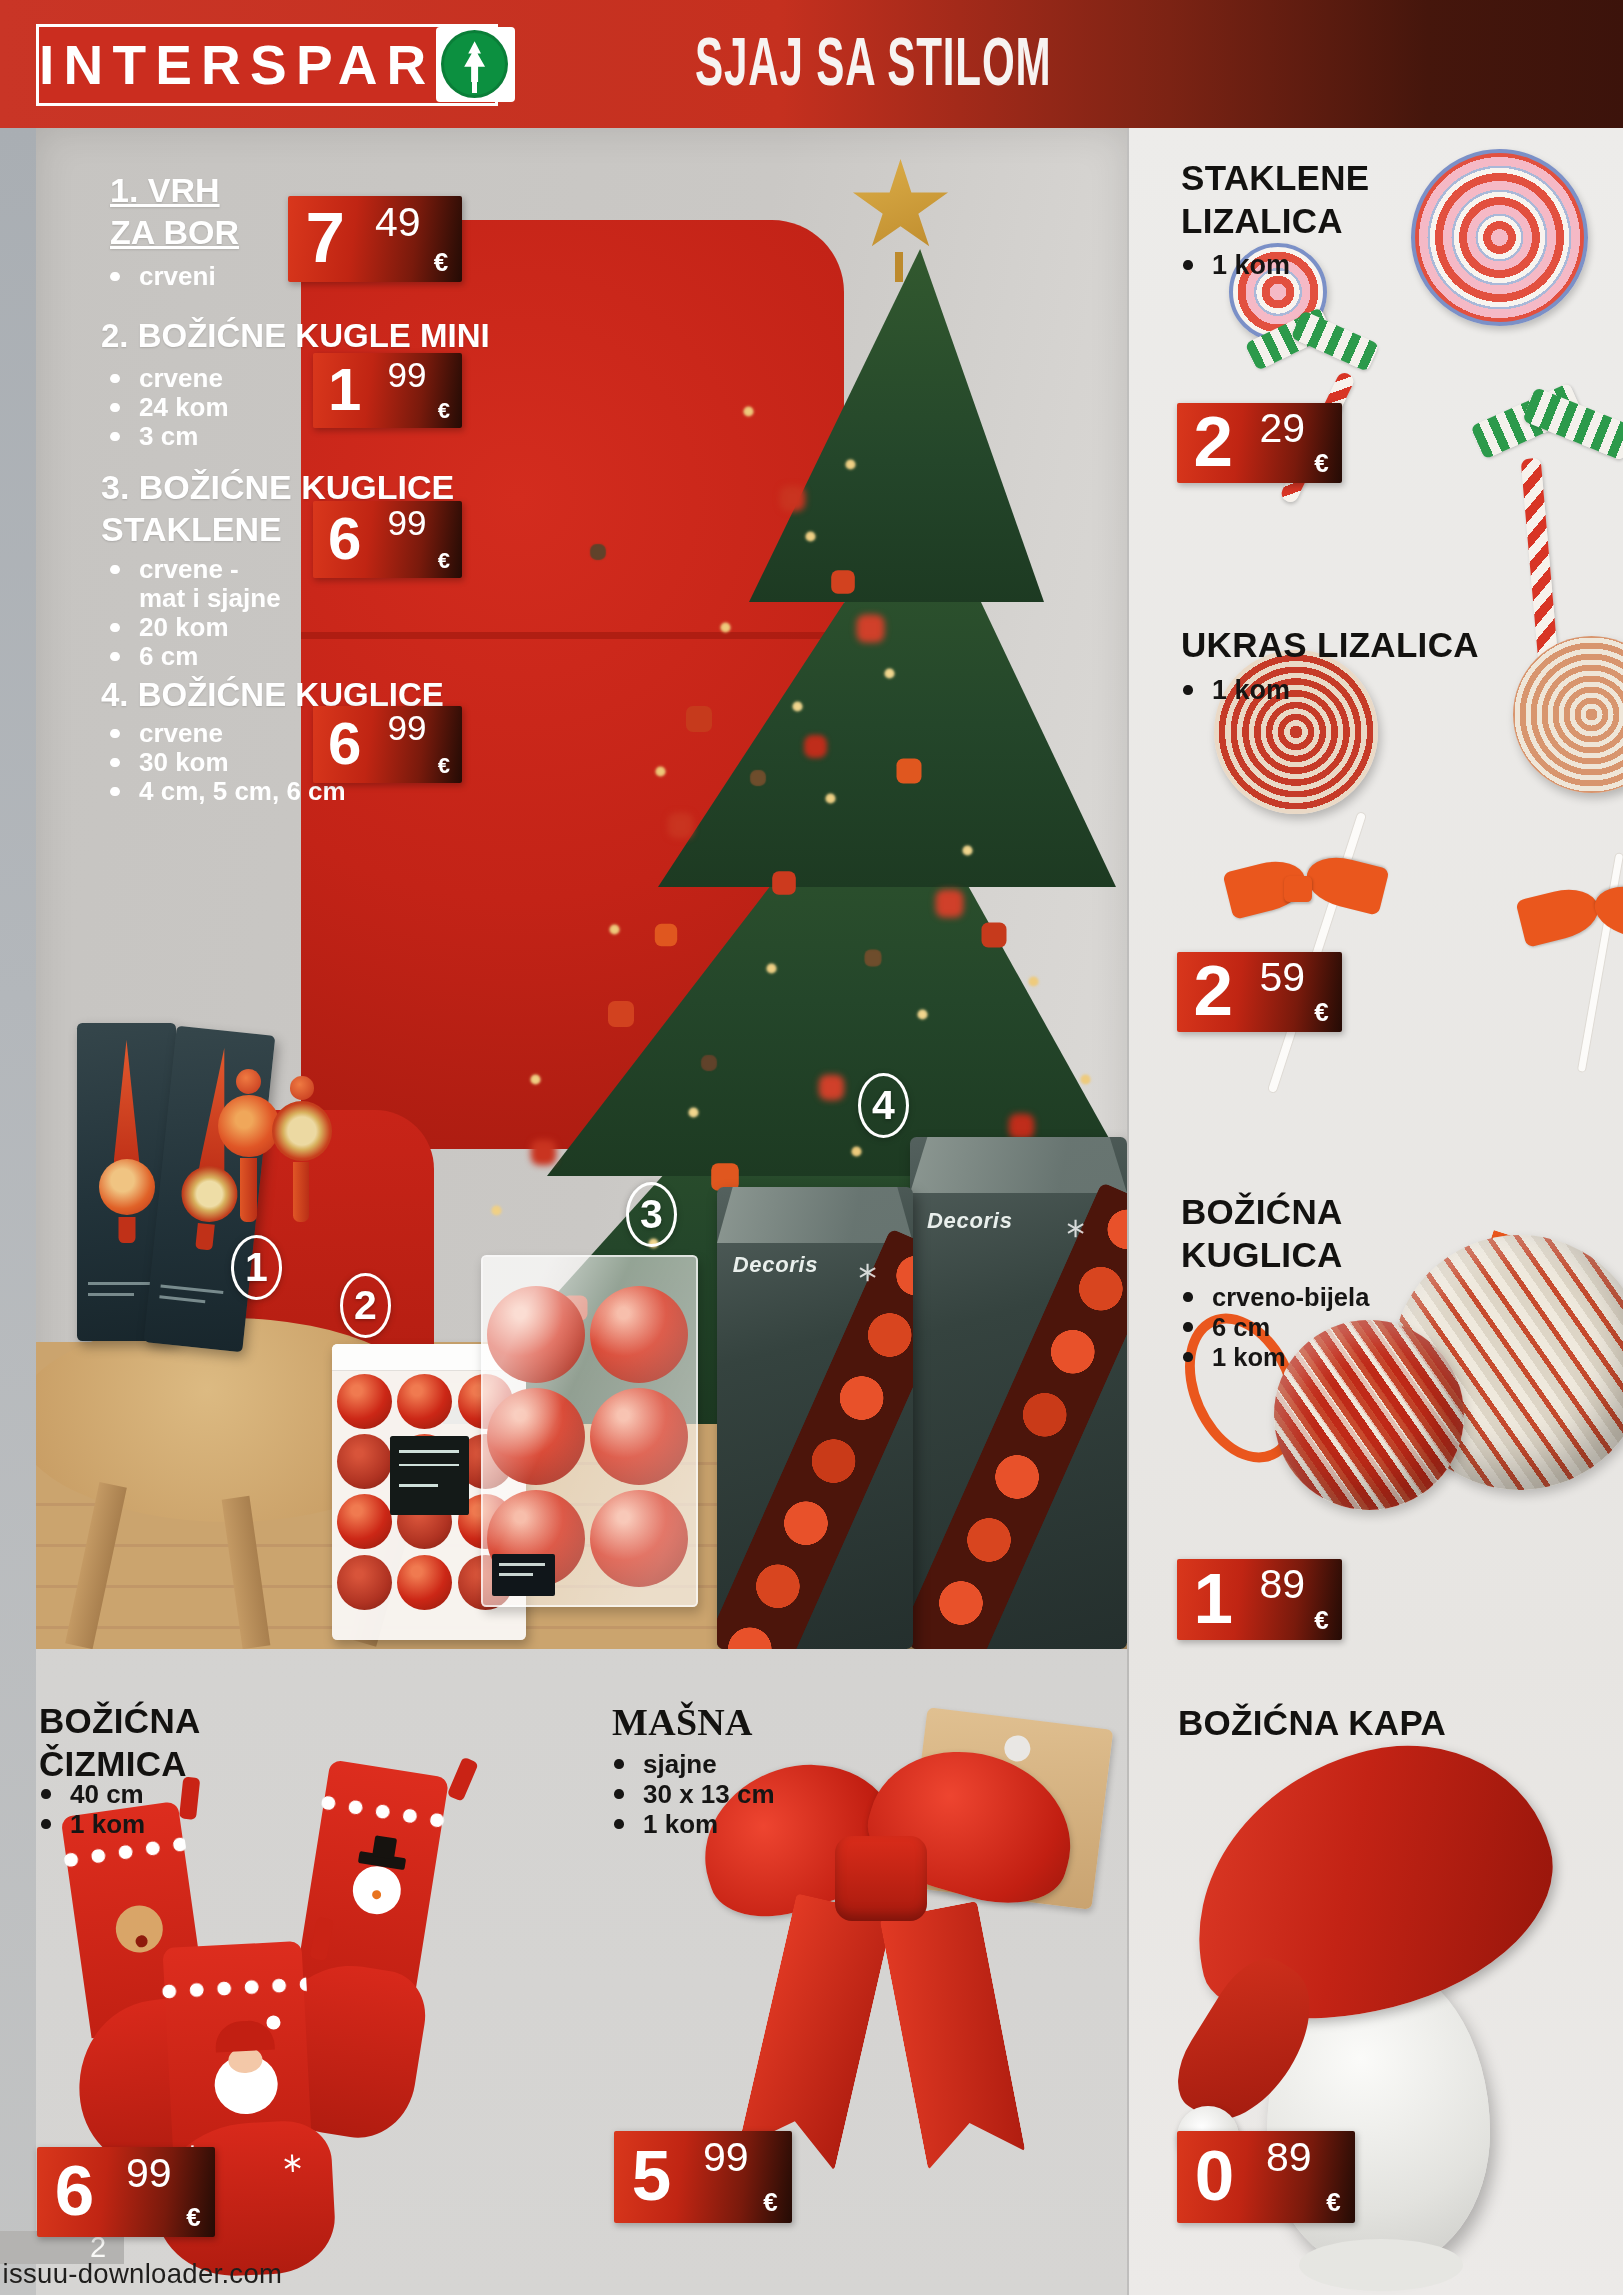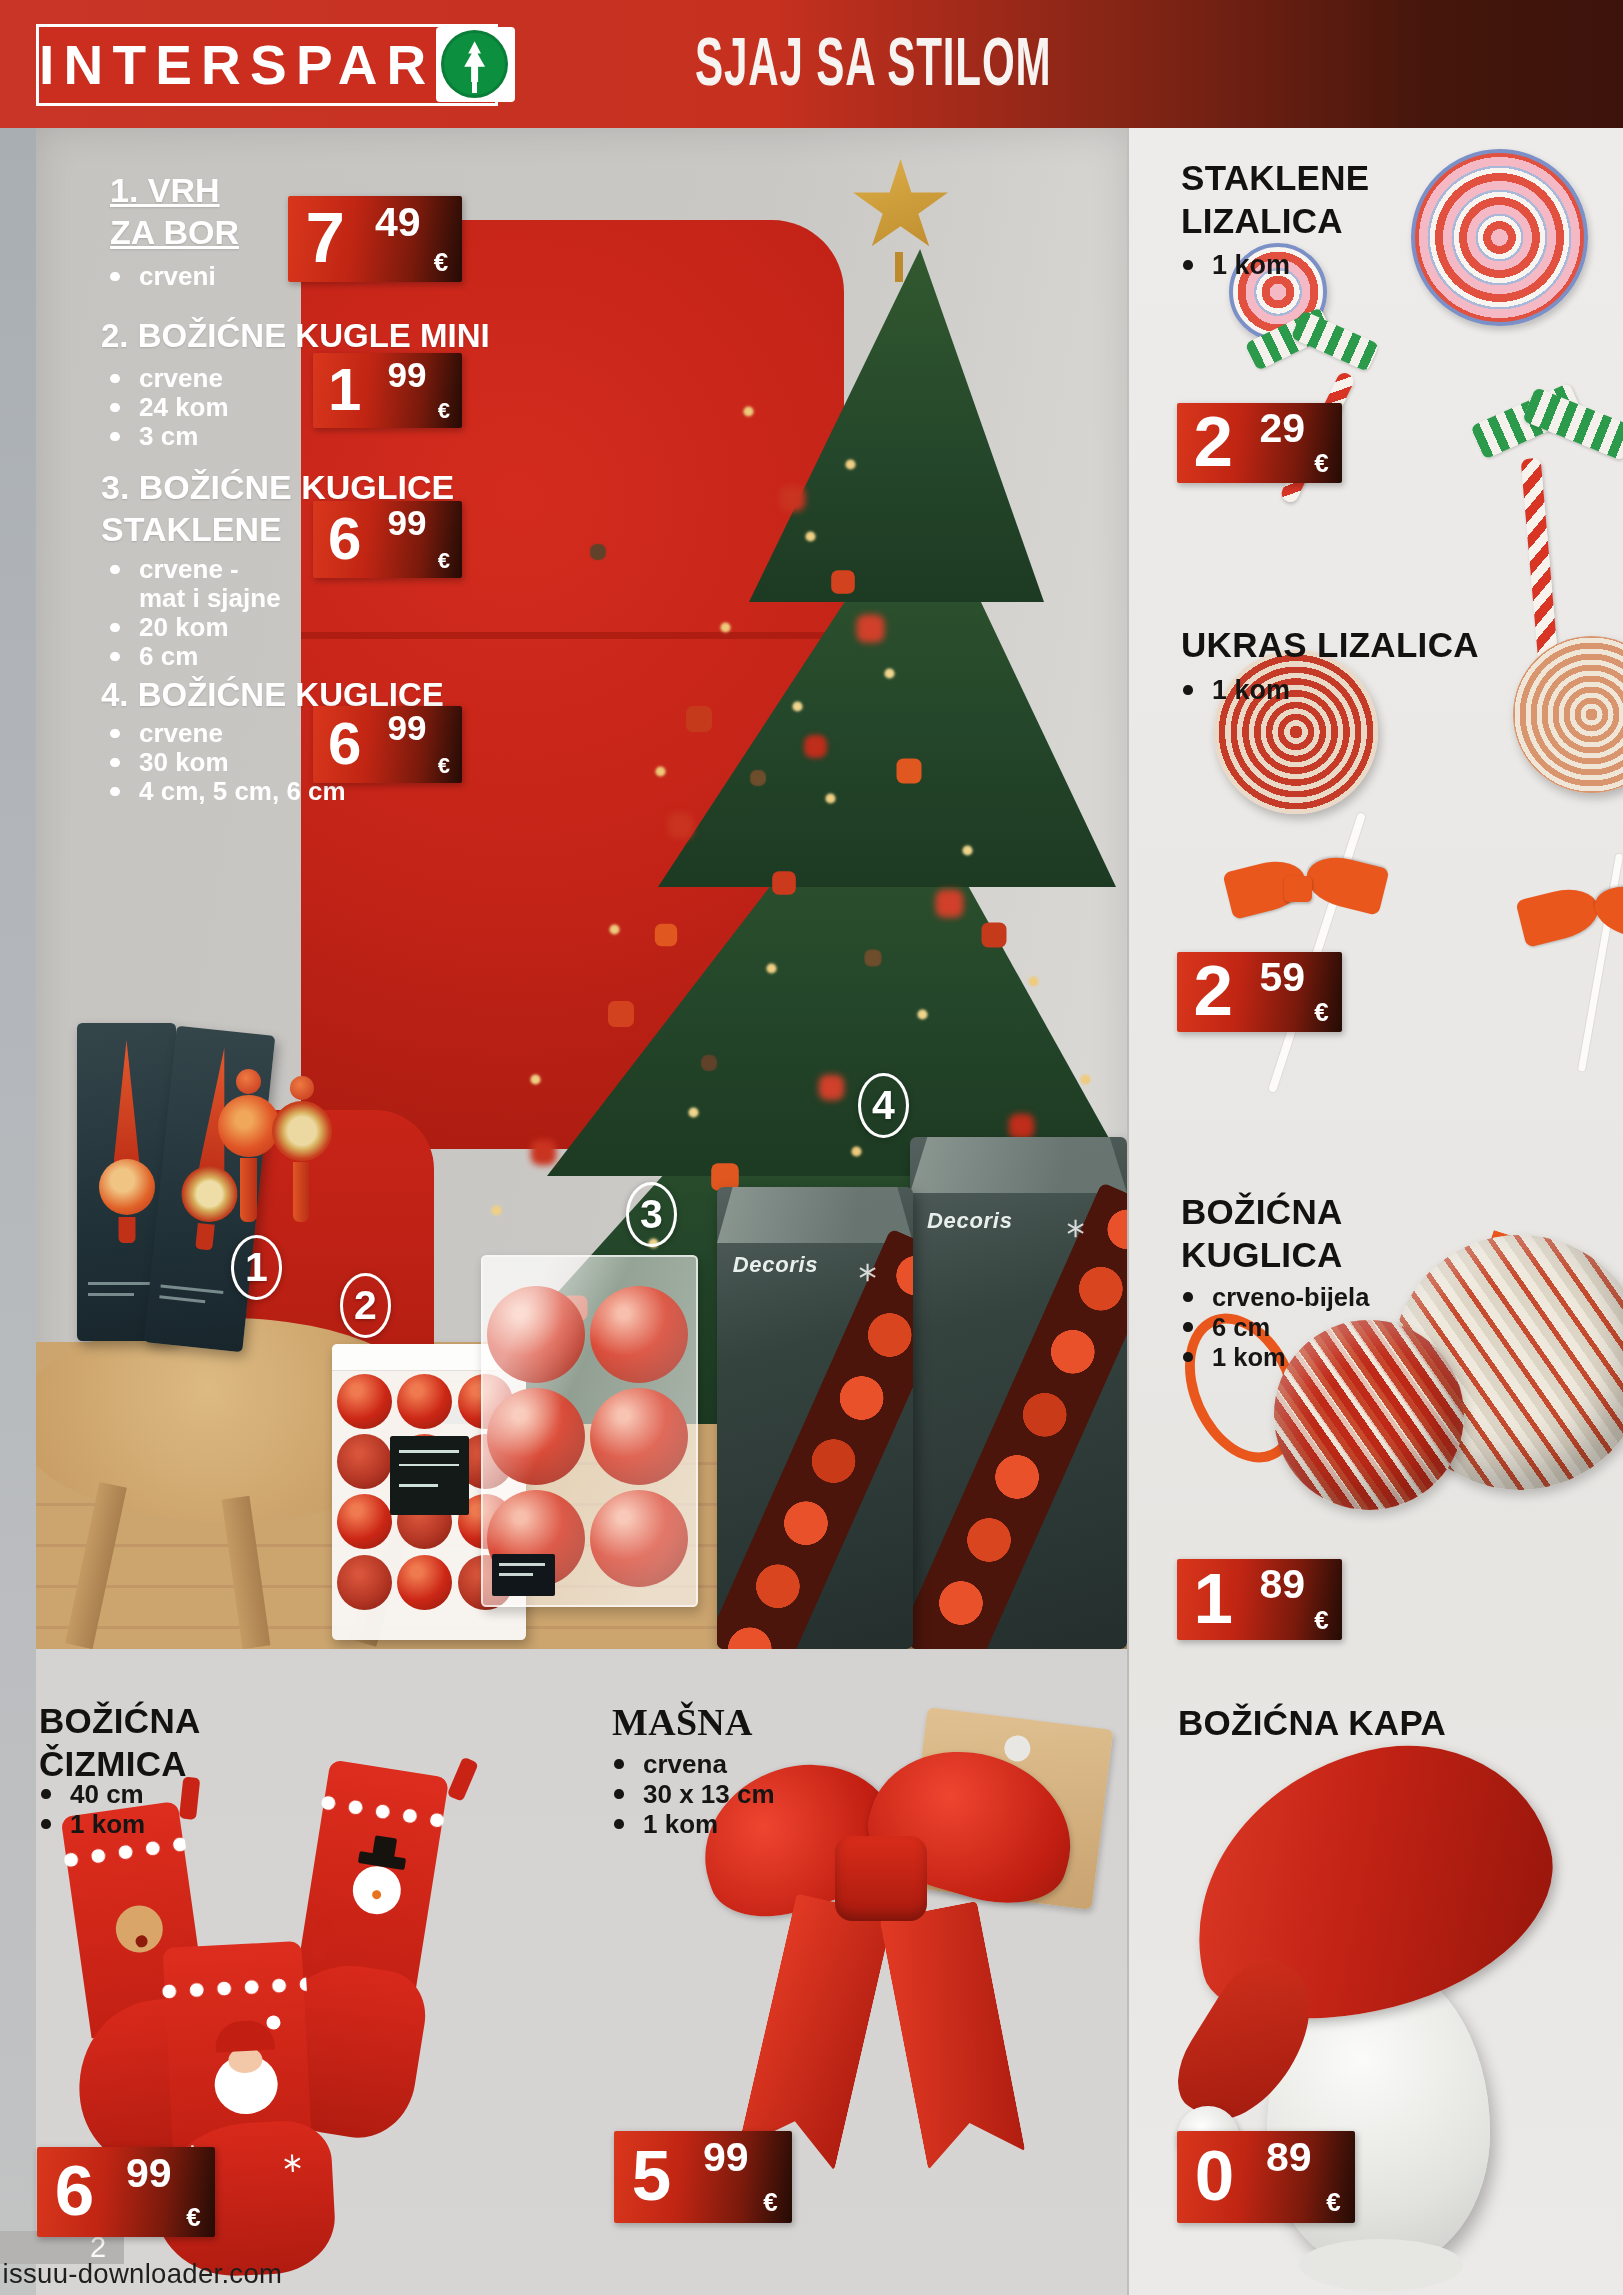--- a/index.html
+++ b/index.html
@@ -150,21 +150,21 @@
   .blist.black .bdot{background:#161514;}
   .rb-title{position:absolute;color:#131210;font-weight:800;font-size:35px;line-height:43px;
             white-space:nowrap;z-index:6;letter-spacing:0.3px;}
 
   
   .pbadge{position:absolute;z-index:8;border-radius:2px;
           background:linear-gradient(97deg,#d9371c 0%,#c02513 38%,#791a0c 72%,#320e06 95%,#250b05 100%);
           box-shadow:1.3px 2.6px 6.5px rgba(0,0,0,.25);}
   .pbadge .pw{position:absolute;left:10%;top:50%;transform:translateY(-52%);
               color:#fff;font-weight:800;font-size:71px;}
-  .pbadge .pc{position:absolute;left:50%;top:3%;color:#fff;font-weight:700;font-size:41px;}
+  .pbadge .pc{position:absolute;left:50%;top:3%;color:#fff;font-weight:400;font-size:41px;}
   .pbadge .pe{position:absolute;right:8%;bottom:5%;color:#fff;font-weight:700;font-size:26px;}
   .pbadge.sm .pw{font-size:60px;}
   .pbadge.sm .pc{font-size:35px;}
   .pbadge.sm .pe{font-size:22px;}
 
   
   .discA{position:absolute;border-radius:50%;border:4.6px solid #7b90c7;box-sizing:border-box;
          background:repeating-radial-gradient(circle at 50% 50%,#f5b9c6 0 8.5px,#e2503f 8.5px 16.4px,#f8f4ef 16.4px 21.6px,#a9b8d8 21.6px 24px);
          box-shadow:2px 3.9px 7.9px rgba(0,0,0,.2);}
   .bowA{position:absolute;background:repeating-linear-gradient(90deg,#2c9a4b 0 9.2px,#f4f1ec 9.2px 18.3px);
@@ -522,21 +522,21 @@
   <div class="pbadge" style="left:37px;top:2147px;width:178px;height:90px;">
     <span class="pw">6</span>
     <span class="pc">99</span>
     <span class="pe">€</span>
   </div>
 
   <div class="rb-title" style="left:612px;top:1701px;font-size:38px;font-family:Liberation Serif, serif;">
     <div>MAŠNA</div>
   </div>
   <ul class="blist black" style="left:609px;top:1749px;font-size:26px;">
-    <li><span class="bdot"></span><span>crvena</span></li>
+    <li><span class="bdot"></span><span>sjajne</span></li>
     <li><span class="bdot"></span><span>30 x 13 cm</span></li>
     <li><span class="bdot"></span><span>1 kom</span></li>
   </ul>
   <div>
     <div class="cardbd" style="left:916px;top:1718px;">
         <span class="cardhole"></span>
       </div>
     <span class="bowloop" style="left:700px;top:1767px;width:196px;height:141px;transform:rotate(-18deg);"></span>
     <span class="bowloop" style="left:871px;top:1754px;width:204px;height:141px;transform:rotate(16deg);"></span>
     <span class="bowtail" style="left:766px;top:1901px;width:99px;height:262px;transform:rotate(13deg);"></span>

